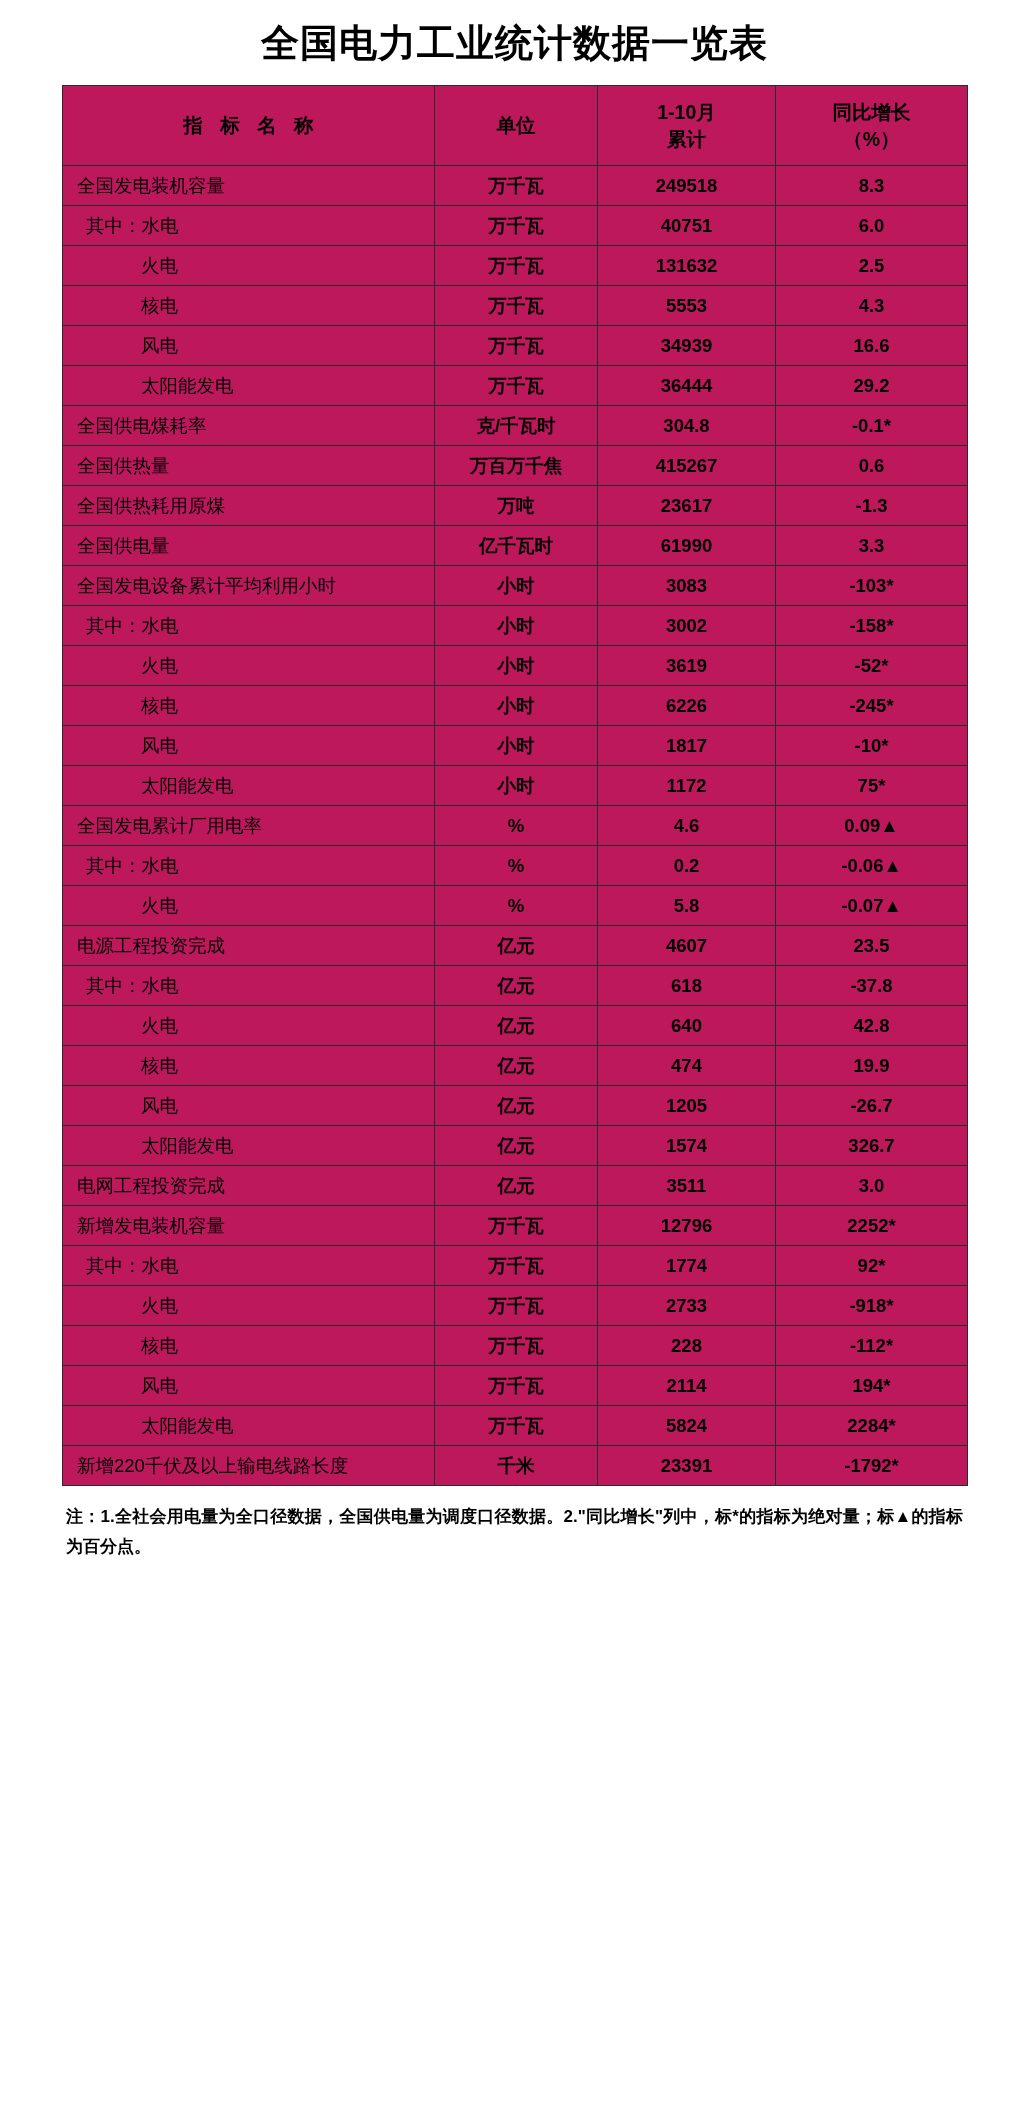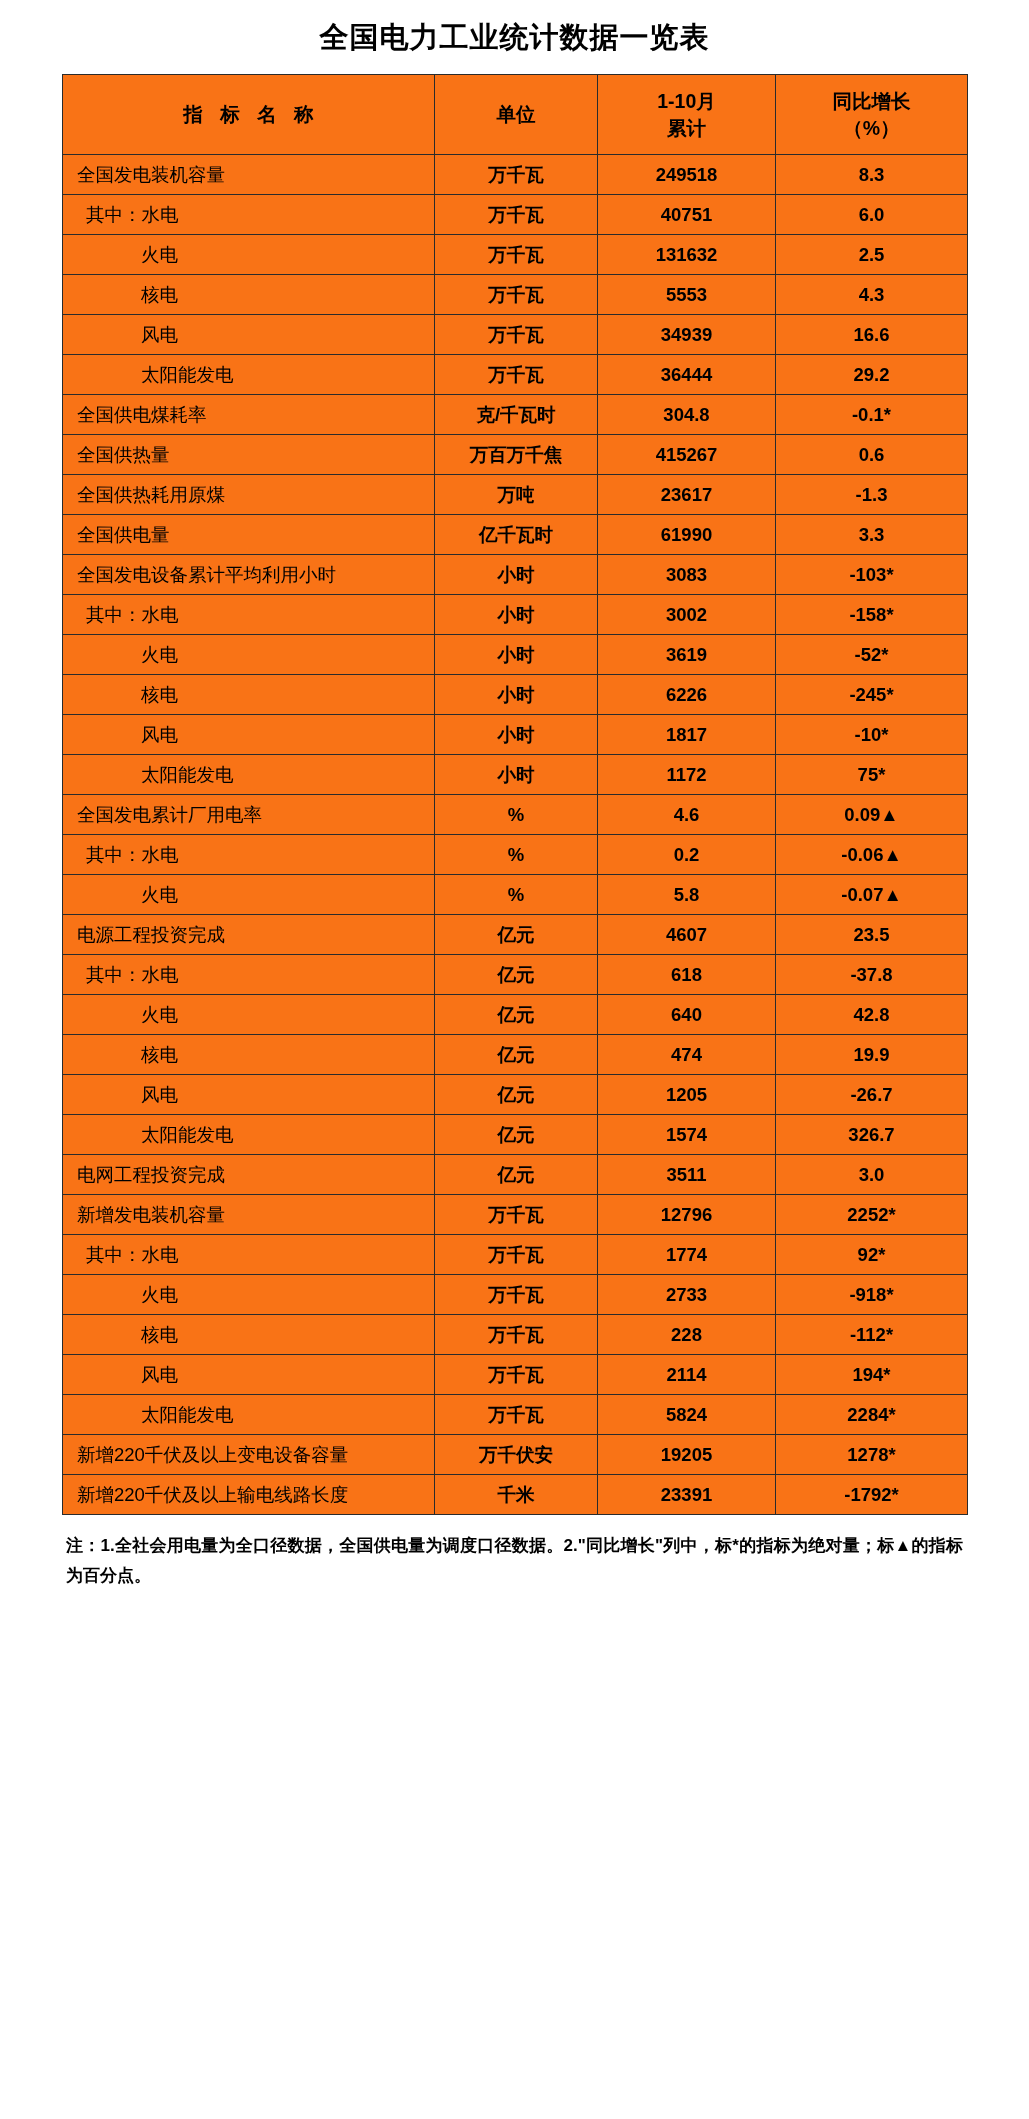--- a/index.html
+++ b/index.html
@@ -13,35 +13,35 @@
     font-family: "Liberation Sans", sans-serif;
     color: #111111;
   }
   .page {
     width: 1029px;
     box-sizing: border-box;
     padding: 0;
   }
   .title {
     text-align: center;
-    font-size: 29px;
+    font-size: 38px;
     font-weight: bold;
     letter-spacing: 1px;
     margin: 18px 0 16px 0;
     color: #000;
   }
   .table-wrap {
     padding: 0 62px 0 62px;
     box-sizing: border-box;
   }
   table.stats {
     border-collapse: collapse;
     width: 905px;
     table-layout: fixed;
-    background: #f97316;
+    background: #be185d;
   }
   table.stats th, table.stats td {
     border: 1px solid #2b2b2b;
     box-sizing: border-box;
   }
   col.c-name  { width: 372px; }
   col.c-unit  { width: 163px; }
   col.c-val   { width: 178px; }
   col.c-yoy   { width: 192px; }
 
@@ -302,26 +302,20 @@
             <td class="val">2114</td>
             <td class="yoy">194*</td>
           </tr>
           <tr>
             <td class="name lvl2">太阳能发电</td>
             <td class="unit">万千瓦</td>
             <td class="val">5824</td>
             <td class="yoy">2284*</td>
           </tr>
           <tr>
-            <td class="name">新增220千伏及以上变电设备容量</td>
-            <td class="unit">万千伏安</td>
-            <td class="val">19205</td>
-            <td class="yoy">1278*</td>
-          </tr>
-          <tr>
             <td class="name">新增220千伏及以上输电线路长度</td>
             <td class="unit">千米</td>
             <td class="val">23391</td>
             <td class="yoy">-1792*</td>
           </tr>
         </tbody>
     </table>
   </div>
 
   <div class="note">注：1.全社会用电量为全口径数据，全国供电量为调度口径数据。2."同比增长"列中，标*的指标为绝对量；标▲的指标为百分点。</div>

